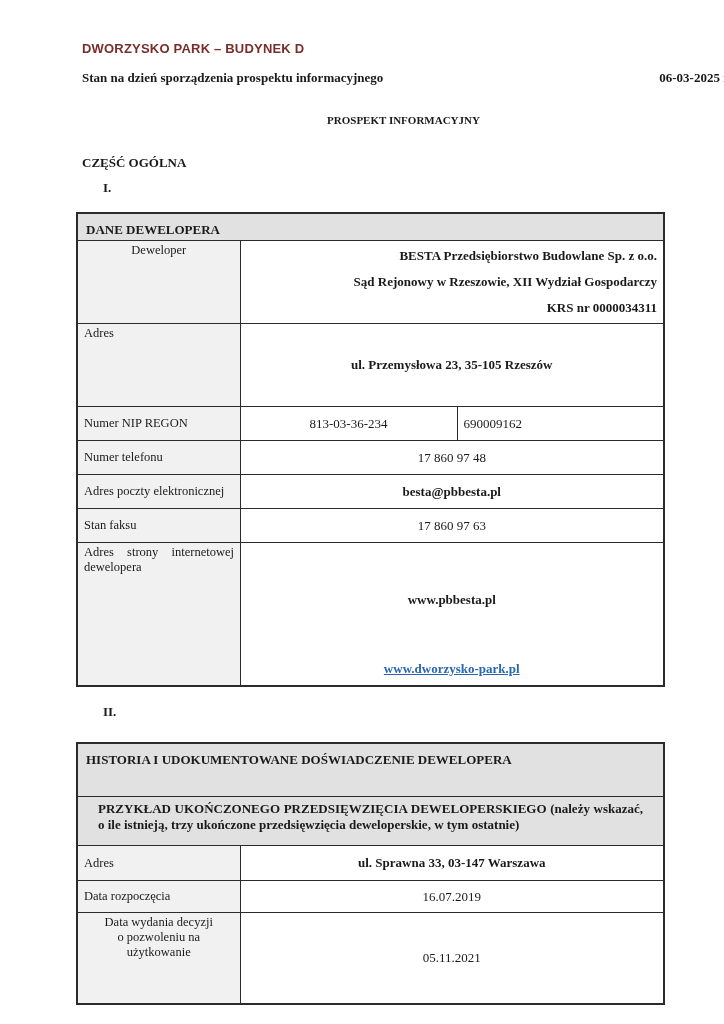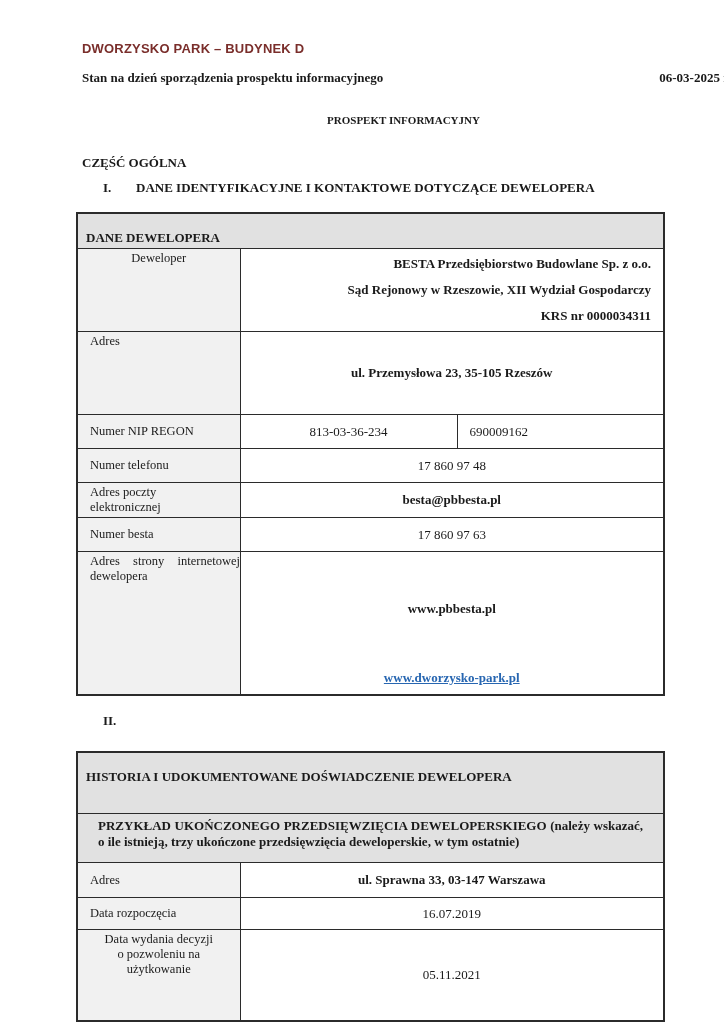--- a/index.html
+++ b/index.html
@@ -32,25 +32,25 @@
   }
   .section-heading .num{margin-left:27px;width:33px;flex:0 0 auto;}
   .section-heading.second{margin-top:17px;}
 
   table{
     border-collapse:collapse;width:587px;table-layout:fixed;
     font-size:13px;
   }
   .tbl1{margin-top:16px;}
   .tbl2{margin-top:22px;}
-  td{border:1px solid #2b2b2b;padding:2px 12px;vertical-align:middle;}
+  td{border:1px solid #2b2b2b;padding:2px 6px;vertical-align:middle;}
   table{border:2px solid #2b2b2b;}
   td.hdr{
     background:var(--hdrfill,#e1e1e1);font-weight:bold;
-    vertical-align:top;padding:16px 8px 2px 8px;
+    vertical-align:top;padding:8px 8px 2px 8px;
   }
   td.label{background:var(--labelfill,#f1f1f1);font-size:12.5px;}
   td.vtop{vertical-align:top;}
   .c{text-align:center;}
   .b{font-weight:bold;}
   .lines3 div{line-height:26px;text-align:right;}
   .row-dev td{height:76px;}
   .row-adres td{height:78px;}
   .row-short td{height:29px;}
   .row-www td{height:58px;}
@@ -75,21 +75,20 @@
     <span>Stan na dzień sporządzenia prospektu informacyjnego</span>
     <span>06-03-2025 r.</span>
   </div>
 
   <div class="doc-title">PROSPEKT INFORMACYJNY</div>
 
   <div class="part-heading">CZĘŚĆ OGÓLNA</div>
 
   <div class="section-heading">
     <span class="num">I.</span>
-    <span>DANE IDENTYFIKACYJNE I KONTAKTOWE DOTYCZĄCE DEWELOPERA</span>
   </div>
 
   <table class="tbl1">
     <colgroup>
         <col style="width:163px">
         <col style="width:217px">
         <col style="width:207px">
       </colgroup>
     <tbody>
         <tr>
@@ -114,21 +113,21 @@
     </tr>
     <tr class="row-short">
       <td class="label">Numer telefonu</td>
       <td class="c" colspan="2">17 860 97 48</td>
     </tr>
     <tr class="row-short">
       <td class="label">Adres poczty elektronicznej</td>
       <td class="c b" colspan="2">besta@pbbesta.pl</td>
     </tr>
     <tr class="row-short">
-      <td class="label">Numer besta</td>
+      <td class="label">Stan faksu</td>
       <td class="c" colspan="2">17 860 97 63</td>
     </tr>
     <tr class="row-www">
       <td class="label vtop">
         <div class="just-l1">
           <span>Adres</span>
           <span>strony</span>
           <span>internetowej</span>
         </div>
         <div>dewelopera</div>

